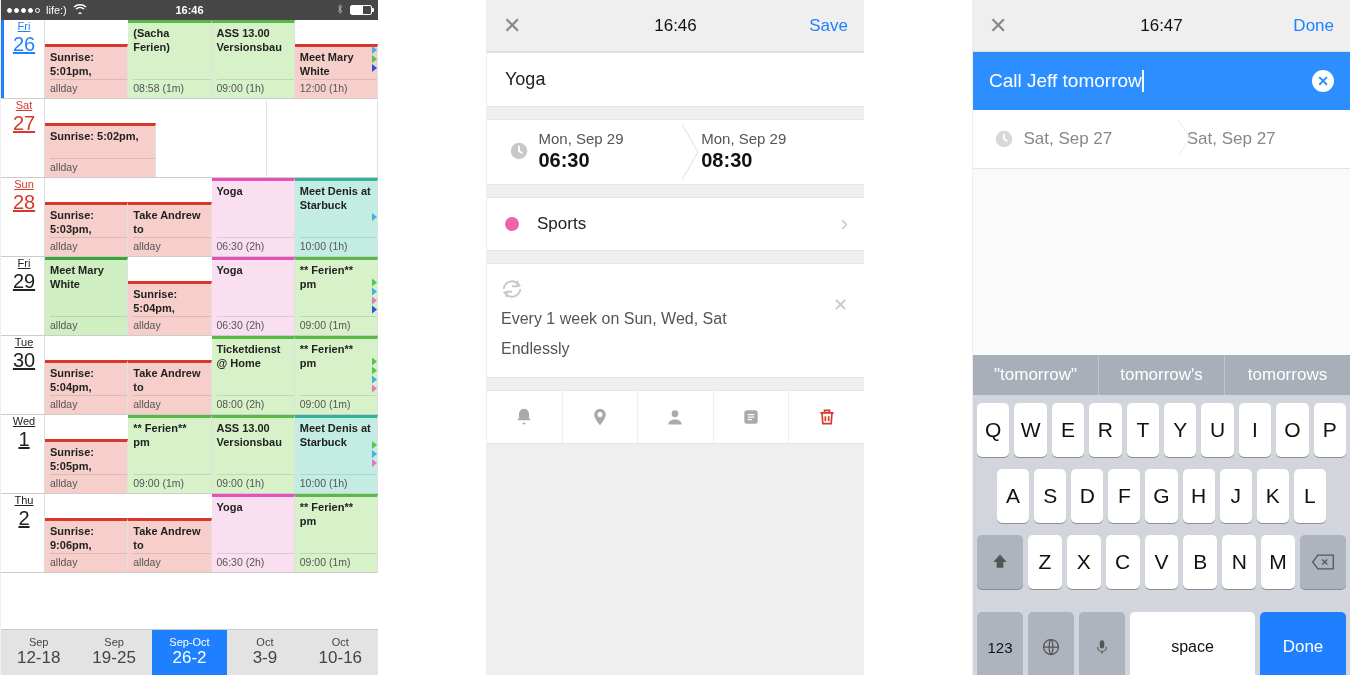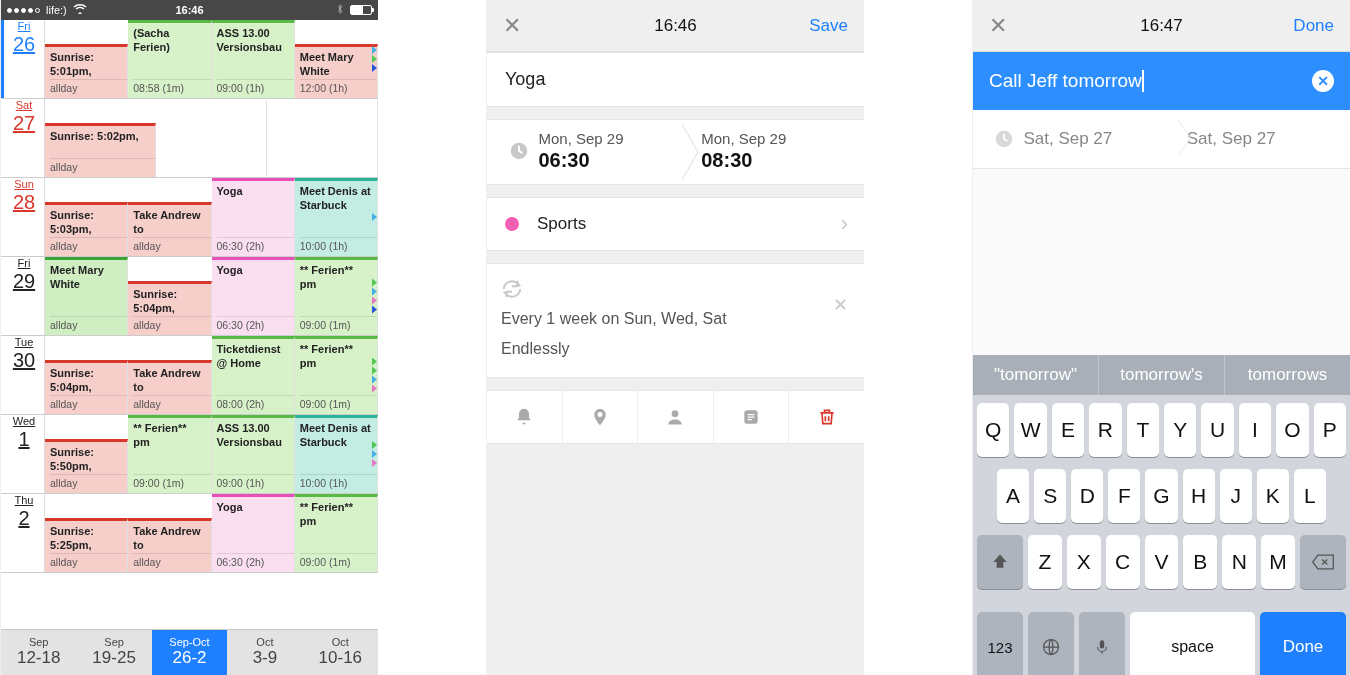--- a/index.html
+++ b/index.html
@@ -274,21 +274,21 @@
           <div class="tri p"></div>
         </div>
       </div>
       <div class="day-row">
         <div class="day-label ">
           <div>Wed</div>
           <div class="dn">1</div>
         </div>
         <div class="cells">
           <div class="ev c-red">
-            <div class="t1">Sunrise: 5:50pm,</div>
+            <div class="t1">Sunrise: 5:05pm,</div>
             <div class="foot">allday</div>
           </div>
           <div class="ev c-green">
             <div class="t1">** Ferien** pm</div>
             <div class="foot">09:00 (1m)</div>
           </div>
           <div class="ev c-green">
             <div class="t1">ASS 13.00 Versionsbau</div>
             <div class="foot">09:00 (1h)</div>
           </div>
@@ -303,21 +303,21 @@
           <div class="tri p"></div>
         </div>
       </div>
       <div class="day-row">
         <div class="day-label ">
           <div>Thu</div>
           <div class="dn">2</div>
         </div>
         <div class="cells">
           <div class="ev c-red">
-            <div class="t1">Sunrise: 5:25pm,</div>
+            <div class="t1">Sunrise: 9:06pm,</div>
             <div class="foot">allday</div>
           </div>
           <div class="ev c-red">
             <div class="t1">Take Andrew to</div>
             <div class="foot">allday</div>
           </div>
           <div class="ev c-pink">
             <div class="t1">Yoga</div>
             <div class="foot">06:30 (2h)</div>
           </div>

